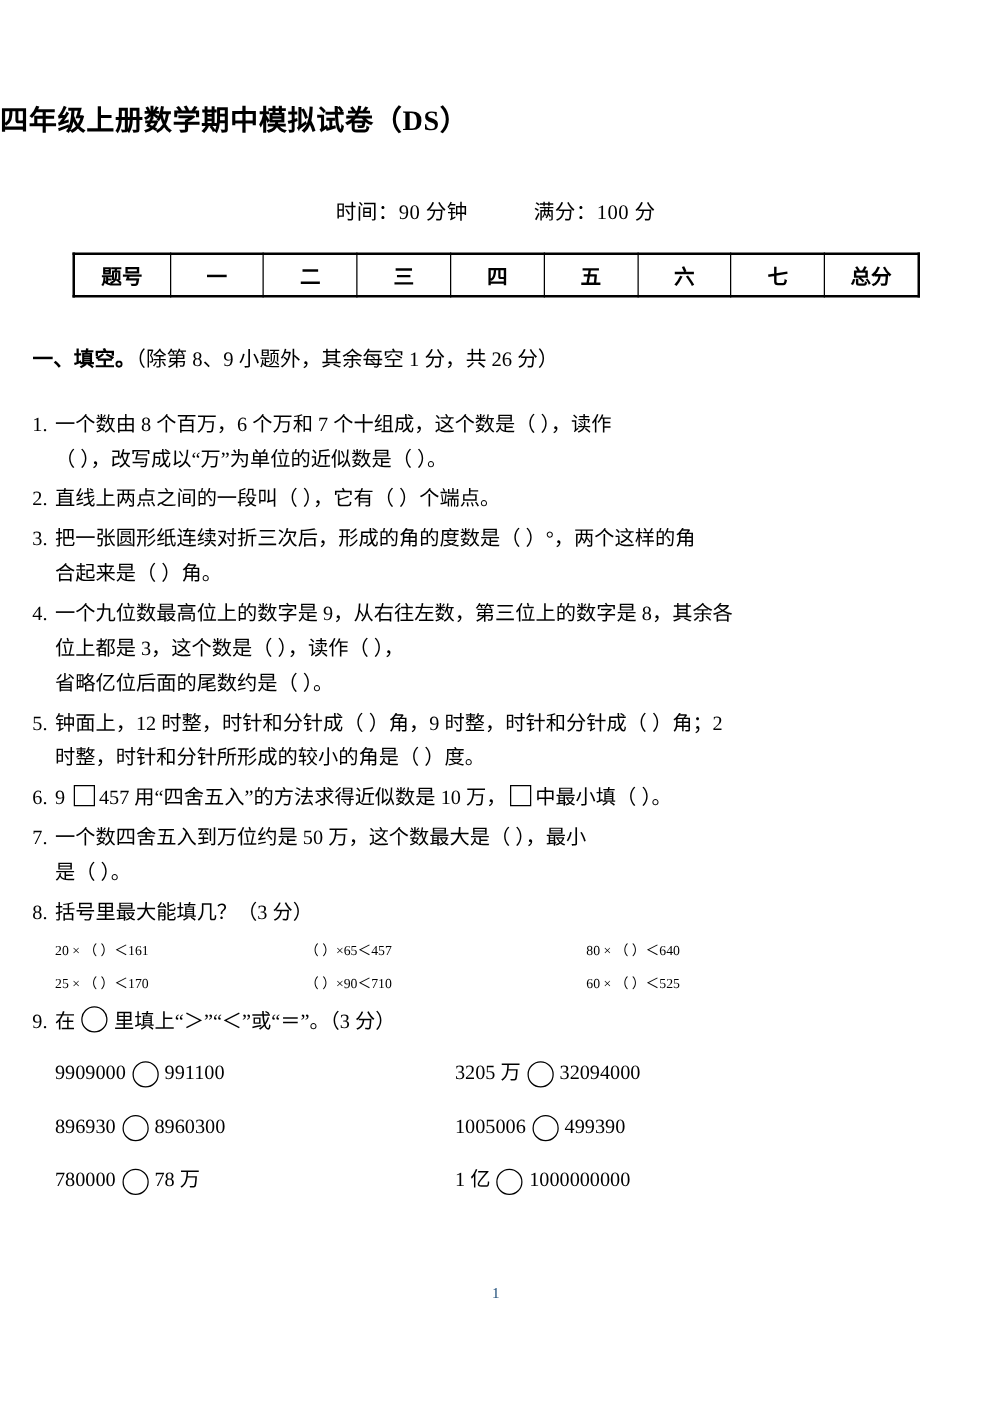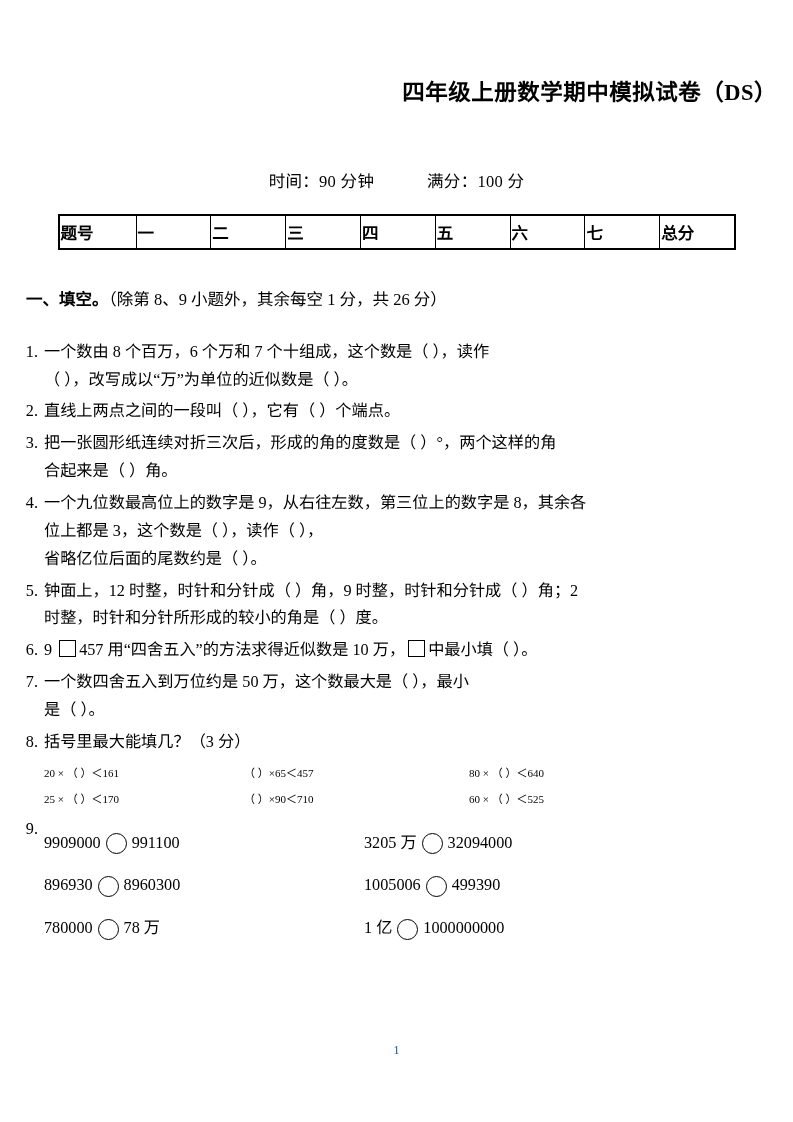--- a/index.html
+++ b/index.html
@@ -19,26 +19,26 @@
   .page {
     position: relative;
     width: 793px;
     height: 1122px;
     box-sizing: border-box;
     padding: 0;
   }
 
   
   .paper-title {
-    text-align: right;
+    text-align: left;
     font-size: 22.5px;
     font-weight: bold;
     letter-spacing: 0.5px;
-    margin: 16px;
-    padding-top: 58px;
+    margin: 0;
+    padding-top: 78px;
     font-family: "Liberation Serif", "DejaVu Serif", serif;
   }
 
   
   .meta-line {
     text-align: center;
     font-size: 16.5px;
     margin: 0;
     padding-top: 46px;
     letter-spacing: 0.3px;
@@ -56,20 +56,21 @@
   }
   table.score-table {
     border-collapse: collapse;
     width: 678px;
     border: 2.2px solid #000;
     table-layout: fixed;
   }
   table.score-table td {
     border: 1px solid #000;
     height: 30px;
+    text-align: center;
     vertical-align: middle;
     font-size: 16.5px;
     font-weight: bold;
     font-family: Liberation Sans, sans-serif;
   }
   table.score-table td.label-cell {
     width: 74px;
   }
   table.score-table td.blank-cell {
     font-weight: normal;
@@ -290,20 +291,21 @@
             <div class="expr-cell c2">（        ）×90＜710</div>
             <div class="expr-cell c3">60 × （        ）＜525</div>
           </div>
         </div>
       </div>
     </div>
 
     <div class="q-item">
       <div class="q-num">9.</div>
       <div class="q-body">
+        <span class="q-line"><span>在</span><span class="circ"></span><span>里填上“＞”“＜”或“＝”。（3 分）</span></span>
         <div class="cmp-grid">
 
           <div class="cmp-row">
             <div class="cmp-cell left">
               <span>9909000</span>
               <span class="circ"></span>
               <span>991100</span>
             </div>
             <div class="cmp-cell right">
               <span>3205 万</span>

